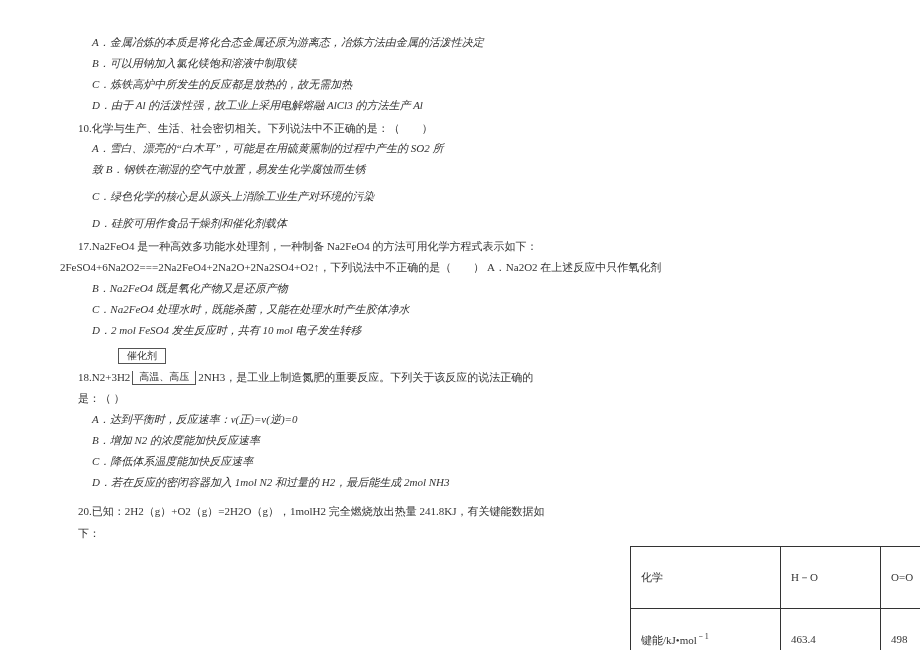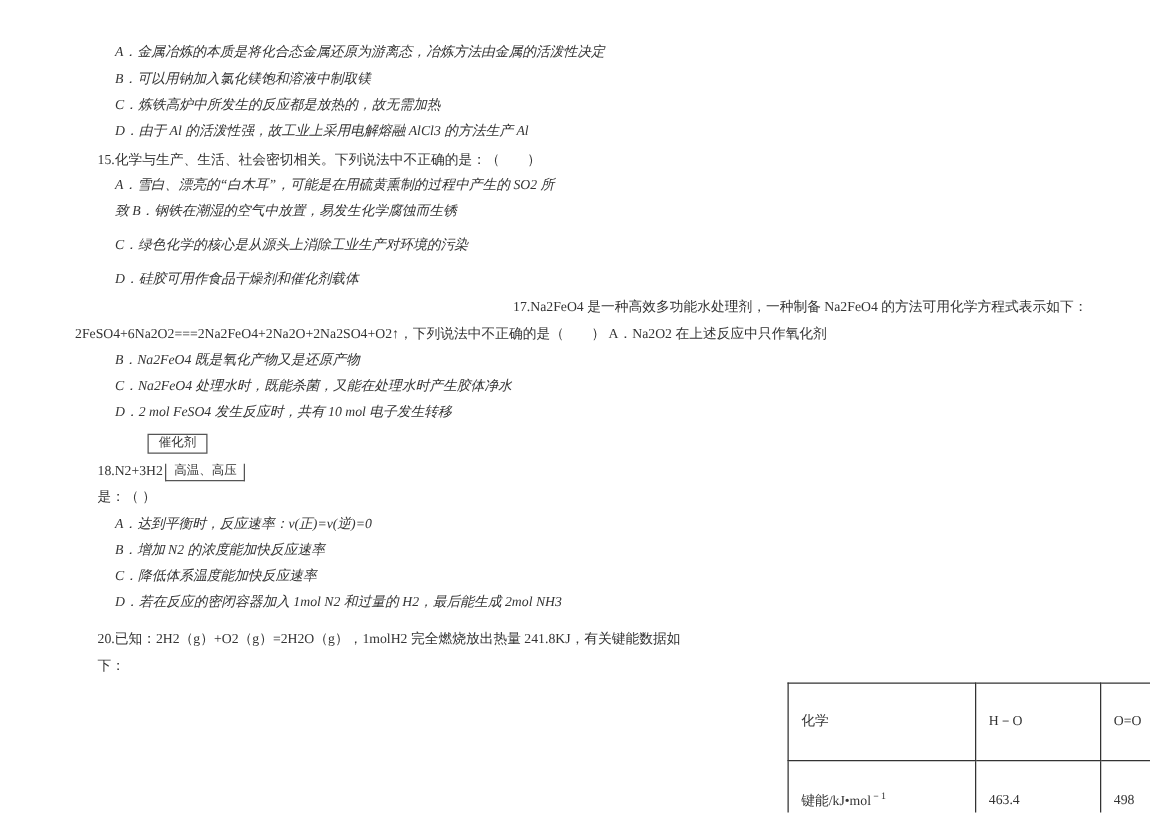--- a/index.html
+++ b/index.html
@@ -9,21 +9,21 @@
       font-family: "SimSun", "宋体", serif;
       font-size: 11px;
       color: #333;
       background: #fff;
       padding: 32px 50px 0 78px;
       line-height: 1.9;
     }
     .line { white-space: nowrap; }
     .opt { padding-left: 14px; font-style: italic; }
     .q16 { padding-left: 0; margin-top: 2px; }
-    .q17 { padding-left: 0; margin-top: 2px; text-align: right; }
+    .q17 { padding-left: 0; margin-top: 2px; }
     .q19 { padding-left: 0; margin-top: 6px; line-height: 2.2; }
     .catalyst-wrap { margin: 4px 0 0 40px; }
     .cat-stack { display: inline-block; vertical-align: middle; text-align: center; }
     .cat-label { border: 1px solid #555; padding: 0 8px; font-size: 10px; line-height: 1.35; }
     .cat-below { font-size: 10px; border: 1px solid #555; border-top: none; padding: 0 6px; line-height: 1.25; }
     .qrow18 { display: flex; align-items: center; margin-top: 2px; }
     table.bond {
       border-collapse: collapse;
       margin-left: 552px;
       margin-top: 2px;
@@ -40,21 +40,21 @@
     .sup { font-size: 8px; vertical-align: super; }
   </style>
 </head>
 <body>
 
 <div class="line opt">A．金属冶炼的本质是将化合态金属还原为游离态，冶炼方法由金属的活泼性决定</div>
 <div class="line opt">B．可以用钠加入氯化镁饱和溶液中制取镁</div>
 <div class="line opt">C．炼铁高炉中所发生的反应都是放热的，故无需加热</div>
 <div class="line opt">D．由于 Al 的活泼性强，故工业上采用电解熔融 AlCl3 的方法生产 Al</div>
 
-<div class="line q16">15.化学与生产、生活、社会密切相关。下列说法中不正确的是：（　　）</div>
+<div class="line q16">10.化学与生产、生活、社会密切相关。下列说法中不正确的是：（　　）</div>
 <div class="line opt">A．雪白、漂亮的“白木耳”，可能是在用硫黄熏制的过程中产生的 SO2 所</div>
 <div class="line opt">致 B．钢铁在潮湿的空气中放置，易发生化学腐蚀而生锈</div>
 <div style="height:6px"></div>
 <div class="line opt">C．绿色化学的核心是从源头上消除工业生产对环境的污染</div>
 <div style="height:6px"></div>
 <div class="line opt">D．硅胶可用作食品干燥剂和催化剂载体</div>
 
 <div class="line q17">17.Na2FeO4 是一种高效多功能水处理剂，一种制备 Na2FeO4 的方法可用化学方程式表示如下：</div>
 <div class="line" style="margin-left:-18px">2FeSO4+6Na2O2===2Na2FeO4+2Na2O+2Na2SO4+O2↑，下列说法中不正确的是（　　） A．Na2O2 在上述反应中只作氧化剂</div>
 <div class="line opt">B．Na2FeO4 既是氧化产物又是还原产物</div>
@@ -65,20 +65,21 @@
   <span class="cat-stack">
     <div class="cat-label">催化剂</div>
   </span>
 </div>
 
 <div class="qrow18">
   <span>18.N2+3H2</span>
   <span class="cat-stack" style="margin:0 2px">
     <div class="cat-below">高温、高压</div>
   </span>
+  <span>2NH3，是工业上制造氮肥的重要反应。下列关于该反应的说法正确的</span>
 </div>
 <div class="line">是：（   ）</div>
 
 <div class="line opt">A．达到平衡时，反应速率：v(正)=v(逆)=0</div>
 <div class="line opt">B．增加 N2 的浓度能加快反应速率</div>
 <div class="line opt">C．降低体系温度能加快反应速率</div>
 <div class="line opt">D．若在反应的密闭容器加入 1mol N2 和过量的 H2，最后能生成 2mol NH3</div>
 
 <div class="line q19">20.已知：2H2（g）+O2（g）=2H2O（g），1molH2 完全燃烧放出热量 241.8KJ，有关键能数据如</div>
 <div class="line">下：</div>

